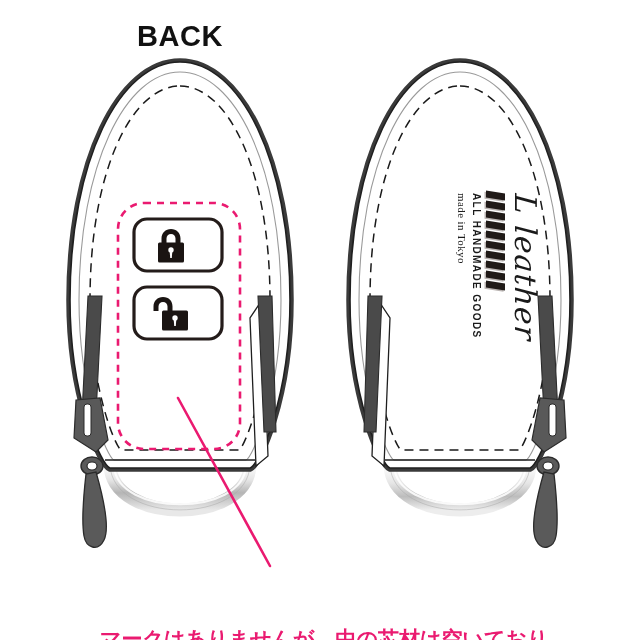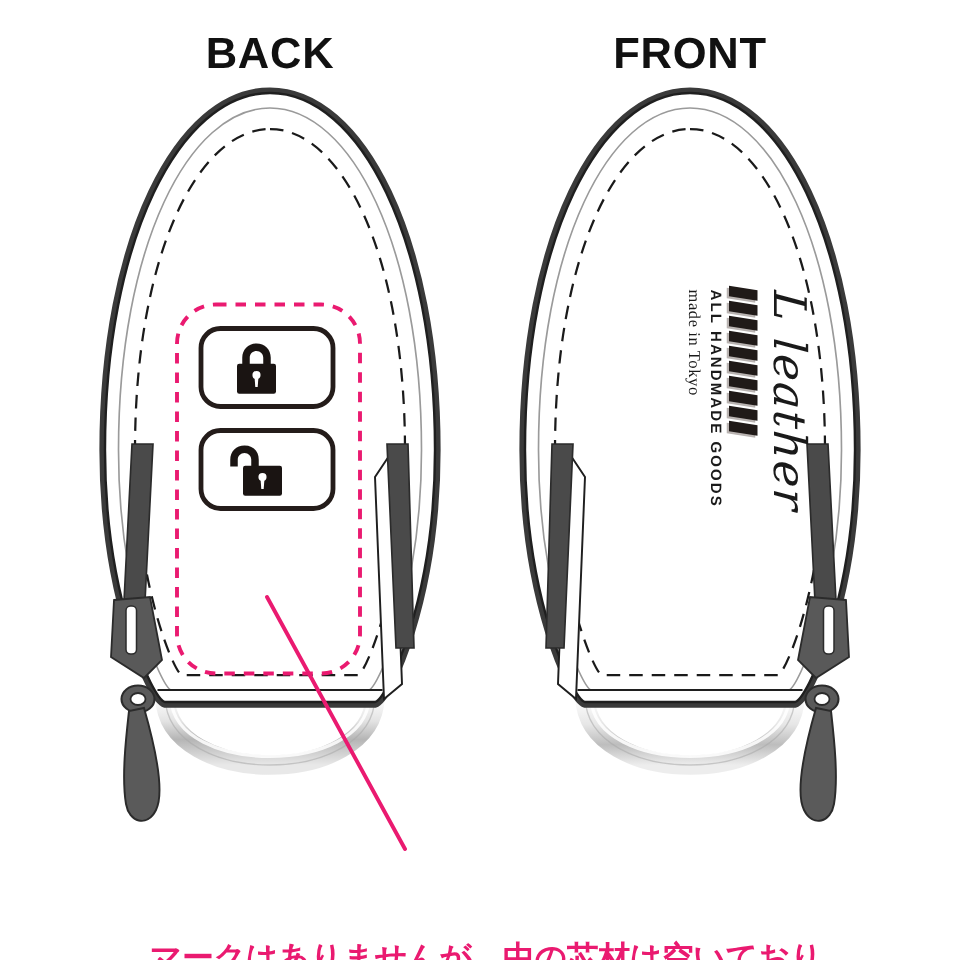--- a/index.html
+++ b/index.html
@@ -119,21 +119,20 @@
     line-height: 1.15;
   }
 </style>
 </head>
 <body>
 
 <div id="stage">
 
   <div class="view-title" id="title-back">BACK</div>
 
-  <div class="view-title" id="title-front">FRONT</div>
 
   <svg class="svg-layer" viewBox="0 0 640 640">
 
     <defs>
       <linearGradient id="ringGrad" x1="0" y1="0" x2="0" y2="1">
         <stop offset="0%" stop-color="#ffffff"></stop>
         <stop offset="35%" stop-color="#e3e3e3"></stop>
         <stop offset="62%" stop-color="#b5b5b5"></stop>
         <stop offset="100%" stop-color="#e8e8e8"></stop>
       </linearGradient>

